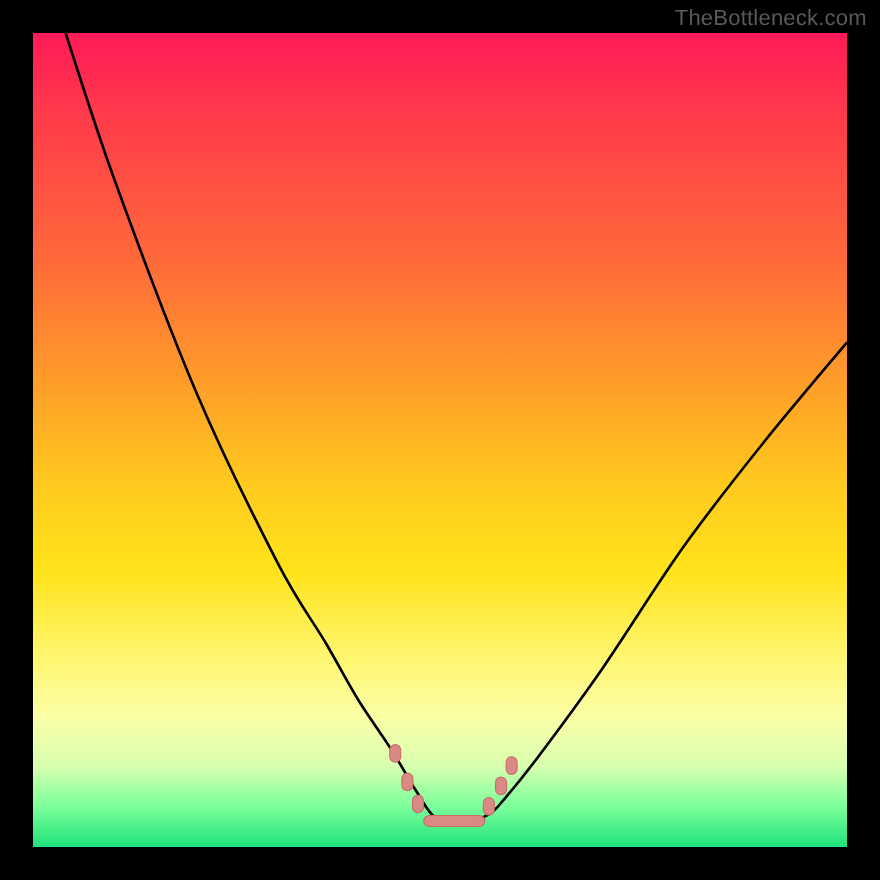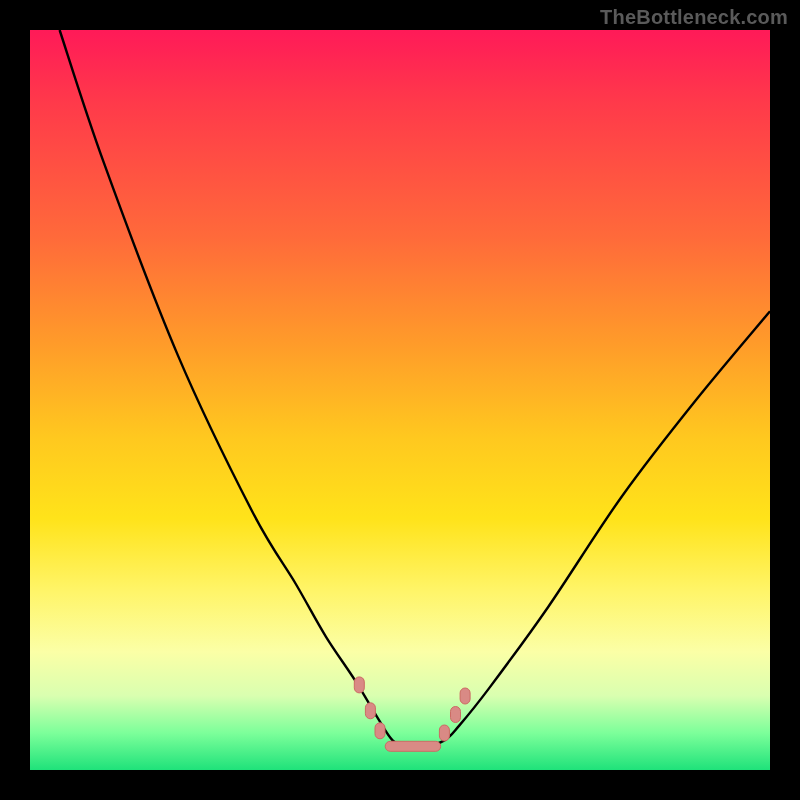--- a/index.html
+++ b/index.html
@@ -38,21 +38,21 @@
       #7cff9a 95%,
       #1fe27a 100%
     );
   }
   .watermark {
     position: absolute;
     top: 6px;
     right: 12px;
     color: #5a5a5a;
     font-size: 20px;
-    font-weight: 700;
+    font-weight: 400;
     letter-spacing: 0.2px;
     user-select: none;
   }
   svg.curve {
     position: absolute;
     left: 0;
     top: 0;
     width: 740px;
     height: 740px;
     overflow: visible;

